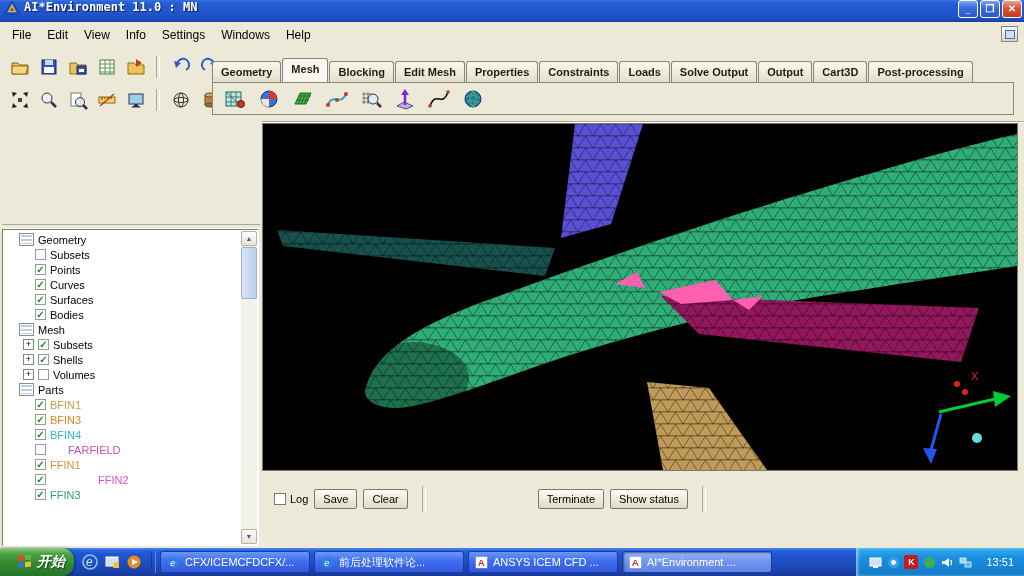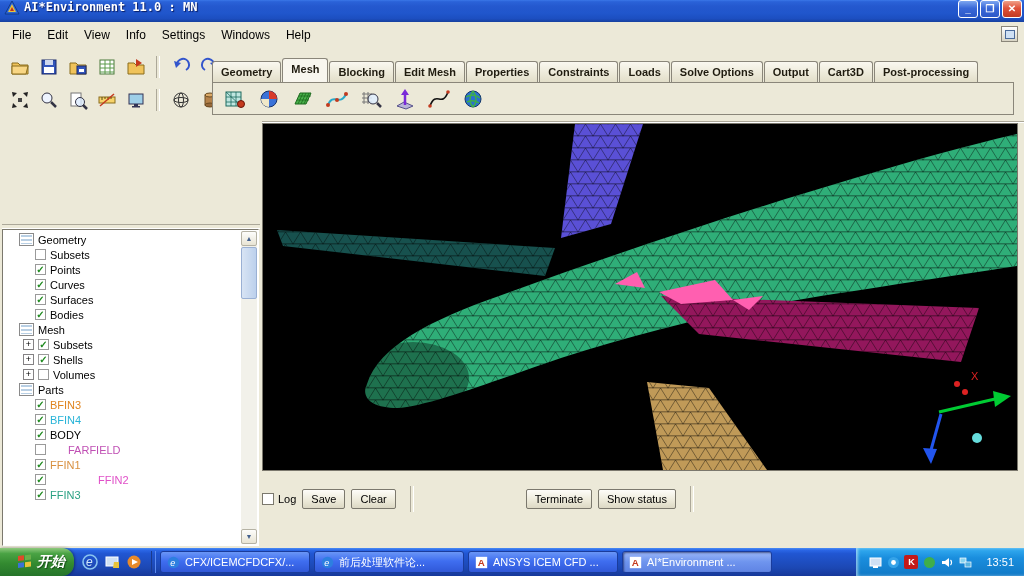--- a/index.html
+++ b/index.html
@@ -63,21 +63,21 @@
   .sbtn.up{top:0}.sbtn.down{bottom:0}
   .sthumb{position:absolute;left:0;top:16px;width:16px;height:52px;background:linear-gradient(90deg,#d8e4f4,#bcd0ec);
     border:1px solid #9ab0d4;border-radius:2px;box-sizing:border-box}
   
   .viewport{position:absolute;left:262px;top:123px;width:756px;height:348px;background:#000;
     border:1px solid #7b786d;box-sizing:border-box}
   .viewport svg{display:block;width:100%;height:100%}
   
   .msgzone{position:absolute;left:262px;top:471px;width:756px;height:77px;background:#ece9d8}
   .msgbar{position:absolute;left:0;top:14px;width:756px;height:28px;display:flex;align-items:center}
-  .chkrow{display:flex;align-items:flex-start;gap:4px;font-size:11px}
+  .chkrow{display:flex;align-items:flex-start;gap:4px;margin-left:12px;font-size:11px}
   .chk{width:12px;height:12px;background:#fff;border:1px solid #7b786d;box-sizing:border-box}
   .btn{font-size:11px;color:#000;padding:3px 8px;background:linear-gradient(180deg,#fdfcf8,#ece9d8 60%,#dcd8c4);
     border:1px solid #7b786d;border-radius:2px;margin-left:6px;white-space:nowrap}
   .mgroove{width:2px;height:26px;border-left:1px solid #aca899;border-right:1px solid #fff;margin-left:14px}
   
   .taskbar{position:absolute;left:0;top:548px;width:1024px;height:28px;
     background:linear-gradient(180deg,#4a8cf5 0%,#2a66e6 8%,#2156d2 20%,#1c48b4 70%,#16389a 100%);
     display:flex;align-items:center}
   .startbtn{width:74px;height:28px;flex:0 0 auto;display:flex;align-items:center;gap:4px;padding-left:17px;box-sizing:border-box;
     background:linear-gradient(180deg,#8fc97e 0%,#4aa344 20%,#338a30 55%,#25742a 100%);
@@ -227,21 +227,21 @@
   </div>
 
   <div class="tabs">
     <span class="tab">Geometry</span>
     <span class="tab active">Mesh</span>
     <span class="tab">Blocking</span>
     <span class="tab">Edit Mesh</span>
     <span class="tab">Properties</span>
     <span class="tab">Constraints</span>
     <span class="tab">Loads</span>
-    <span class="tab">Solve Options</span>
+    <span class="tab">Solve Output</span>
     <span class="tab">Output</span>
     <span class="tab">Cart3D</span>
     <span class="tab">Post-processing</span>
   </div>
 
   <div class="tabpanel">
     <span class="tbtn">
       <svg width="22" height="22" viewBox="0 0 22 22">
           <rect x="2" y="4" width="15" height="14" fill="#bfe6e0" stroke="#1d6a5e"></rect>
           <path d="M2 9 h15 M2 14 h15 M7 4 v14 M12 4 v14 M2 4 L17 18" stroke="#1d6a5e" stroke-width="0.8"></path>
@@ -346,29 +346,29 @@
         <span class="exp">+</span>
         <span class="cb"></span>
         <span class="tlabel">Volumes</span>
       </div>
       <div class="trow lvl1">
         <span class="bicon"></span>
         <span class="tlabel">Parts</span>
       </div>
       <div class="trow lvl2">
         <span class="cb checked"></span>
+        <span class="tlabel" style="color: rgb(200, 154, 74);">BFIN1</span>
+      </div>
+      <div class="trow lvl2">
+        <span class="cb checked"></span>
         <span class="tlabel" style="color: rgb(224, 132, 30);">BFIN3</span>
       </div>
       <div class="trow lvl2">
         <span class="cb checked"></span>
         <span class="tlabel" style="color: rgb(40, 180, 216);">BFIN4</span>
-      </div>
-      <div class="trow lvl2">
-        <span class="cb checked"></span>
-        <span class="tlabel" style="color: rgb(0, 0, 0);">BODY</span>
       </div>
       <div class="trow lvl2">
         <span class="cb"></span>
         <span class="tlabel" style="color: rgb(192, 80, 180); margin-left: 18px;">FARFIELD</span>
       </div>
       <div class="trow lvl2">
         <span class="cb checked"></span>
         <span class="tlabel" style="color: rgb(216, 144, 64);">FFIN1</span>
       </div>
       <div class="trow lvl2">

